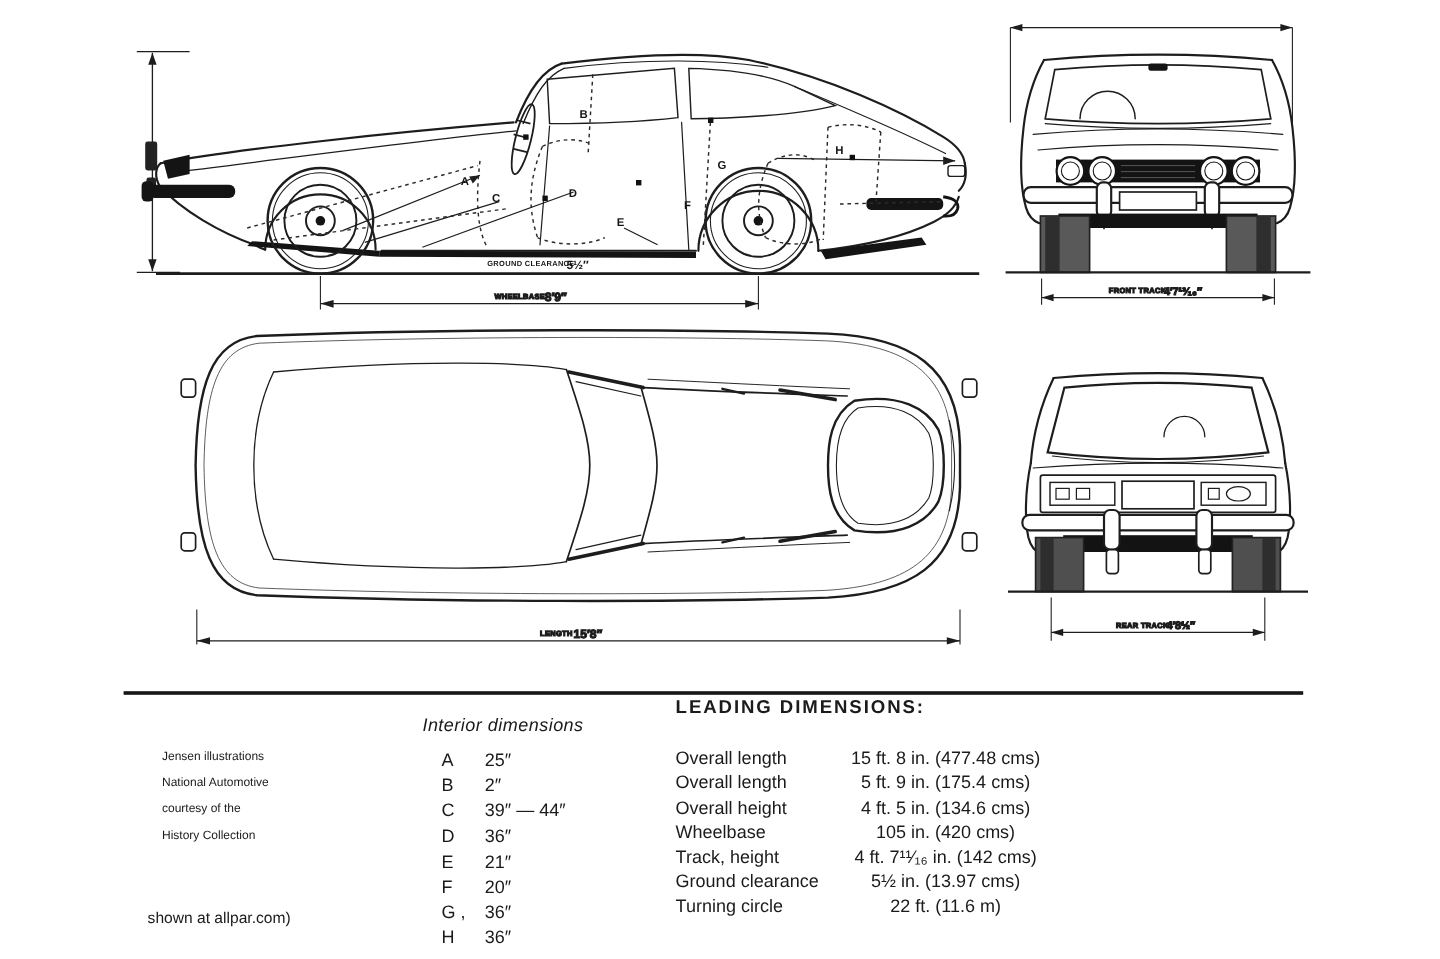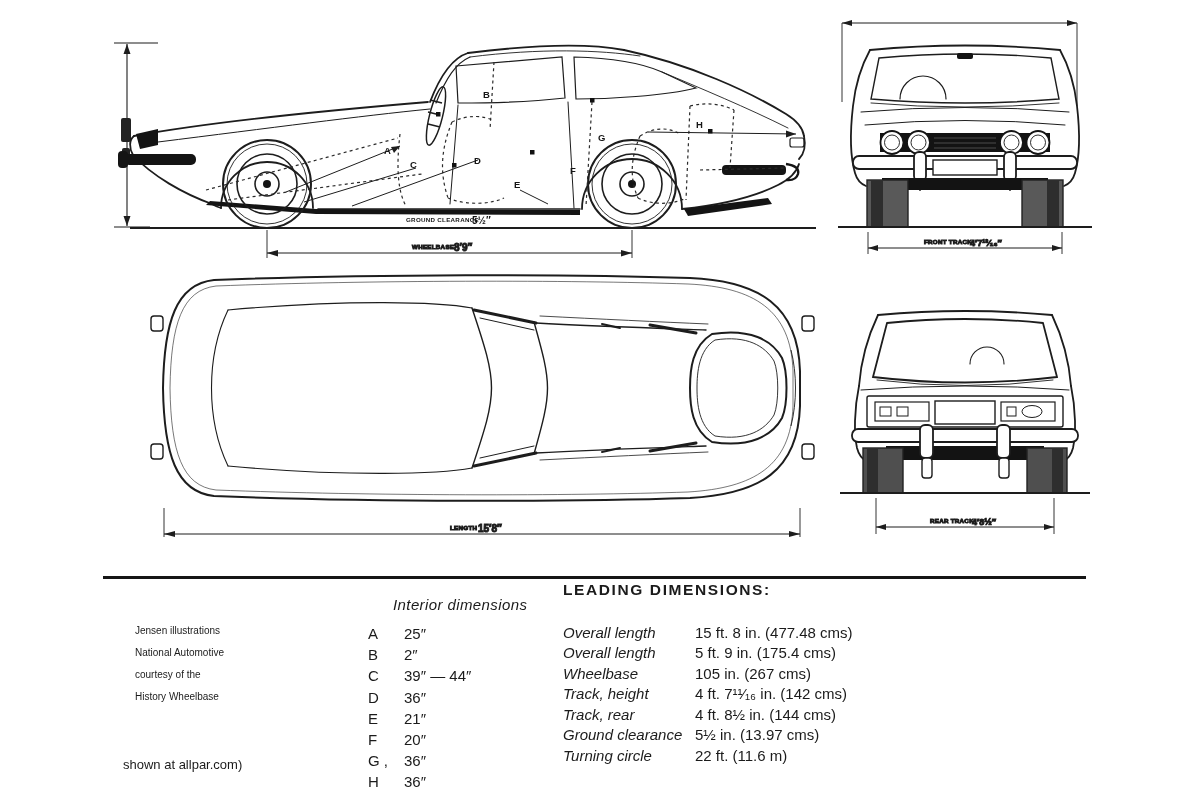--- a/index.html
+++ b/index.html
@@ -7,29 +7,29 @@
          font-family:"Liberation Sans","DejaVu Sans",sans-serif;color:#1b1b1b;}
   .stage svg{position:absolute;overflow:visible;}
   svg text{font-family:"Liberation Sans","DejaVu Sans",sans-serif;fill:#161616;}
   .dimlbl{font-size:6.2px;font-weight:bold;letter-spacing:.3px;}
   .dimval{font-size:10px;font-weight:bold;}
   .dimval9{font-size:9px;font-weight:bold;}
   .ltr{font-size:9.5px;font-weight:bold;}
   .divider{position:absolute;left:103px;top:576px;width:983px;height:3px;background:#161616;}
   .credit{position:absolute;left:135px;top:620px;width:250px;font-size:10px;line-height:22px;}
   .shown{position:absolute;left:123px;top:757px;font-size:13px;}
-  .int-title{position:absolute;left:352px;top:596px;font-style:italic;font-size:15px;letter-spacing:.4px;margin-left:41px;}
+  .int-title{position:absolute;left:352px;top:596px;font-style:italic;font-size:15px;letter-spacing:.4px;}
   .int-list{position:absolute;left:368px;top:623px;font-size:15px;}
   .int-row{display:flex;height:21.2px;align-items:center;}
   .int-row .k{width:36px;}
   .lead-title{position:absolute;left:563px;top:581px;font-size:15.5px;font-weight:bold;letter-spacing:1.6px;}
   .lead-list{position:absolute;left:563px;top:622px;font-size:15px;}
   .lead-row{display:flex;height:20.5px;align-items:center;}
-  .lead-row .ll{width:132px;font-style:italic;}
-  .lead-row .lv{width:186px;text-align:left;white-space:nowrap;}
+  .lead-row .ll{width:132px;}
+  .lead-row .lv{width:186px;text-align:center;white-space:nowrap;}
 </style>
 </head>
 <body>
 
 <div class="stage">
 
   <svg style="left:100px;top:8px" width="720" height="250" viewBox="0 0 720 250">
     <g stroke="#1d1d1d" fill="none" stroke-width="1.1">
       <line x1="27" y1="36" x2="27" y2="218"></line>
       <line x1="14" y1="35" x2="58" y2="35"></line>
@@ -307,21 +307,21 @@
       <text class="dimval9" x="142" y="226.5">4′8½″</text>
     </g>
   </svg>
 
   <div class="divider"></div>
 
   <div class="credit">
     <div>Jensen illustrations</div>
     <div>National Automotive</div>
     <div>courtesy of the</div>
-    <div>History Wheelbase</div>
+    <div>History Collection</div>
   </div>
   <div class="shown">shown at allpar.com)</div>
 
   <div class="int-title">Interior dimensions</div>
   <div class="int-list">
     <div class="int-row">
         <span class="k">A</span>
         <span class="v">25″</span>
       </div>
     <div class="int-row">
@@ -358,32 +358,32 @@
   <div class="lead-list">
     <div class="lead-row">
         <span class="ll">Overall length</span>
         <span class="lv">15 ft. 8 in. (477.48 cms)</span>
       </div>
     <div class="lead-row">
         <span class="ll">Overall length</span>
         <span class="lv">5 ft. 9 in. (175.4 cms)</span>
       </div>
     <div class="lead-row">
+        <span class="ll">Overall height</span>
+        <span class="lv">4 ft. 5 in. (134.6 cms)</span>
+      </div>
+    <div class="lead-row">
         <span class="ll">Wheelbase</span>
-        <span class="lv">105 in. (267 cms)</span>
+        <span class="lv">105 in. (420 cms)</span>
       </div>
     <div class="lead-row">
         <span class="ll">Track, height</span>
         <span class="lv">4 ft. 7¹¹⁄₁₆ in. (142 cms)</span>
       </div>
     <div class="lead-row">
-        <span class="ll">Track, rear</span>
-        <span class="lv">4 ft. 8½ in. (144 cms)</span>
-      </div>
-    <div class="lead-row">
         <span class="ll">Ground clearance</span>
         <span class="lv">5½ in. (13.97 cms)</span>
       </div>
     <div class="lead-row">
         <span class="ll">Turning circle</span>
         <span class="lv">22 ft. (11.6 m)</span>
       </div>
   </div>
 
 </div>

